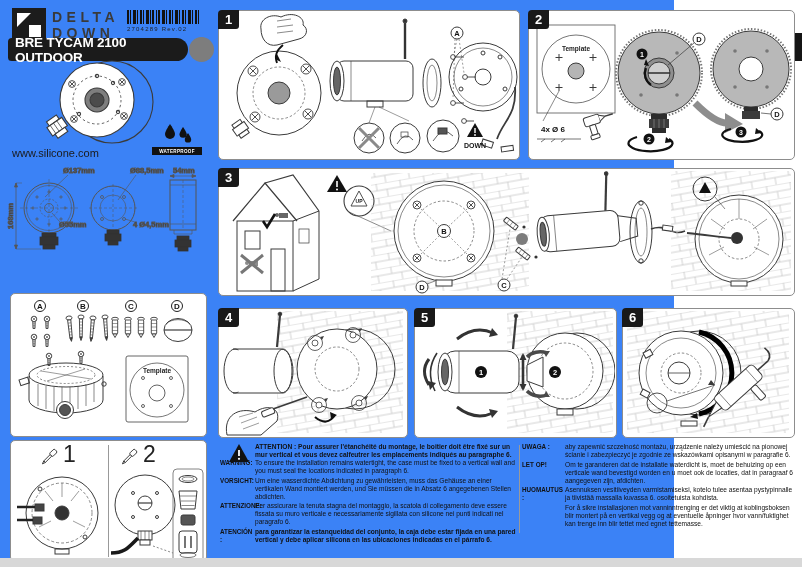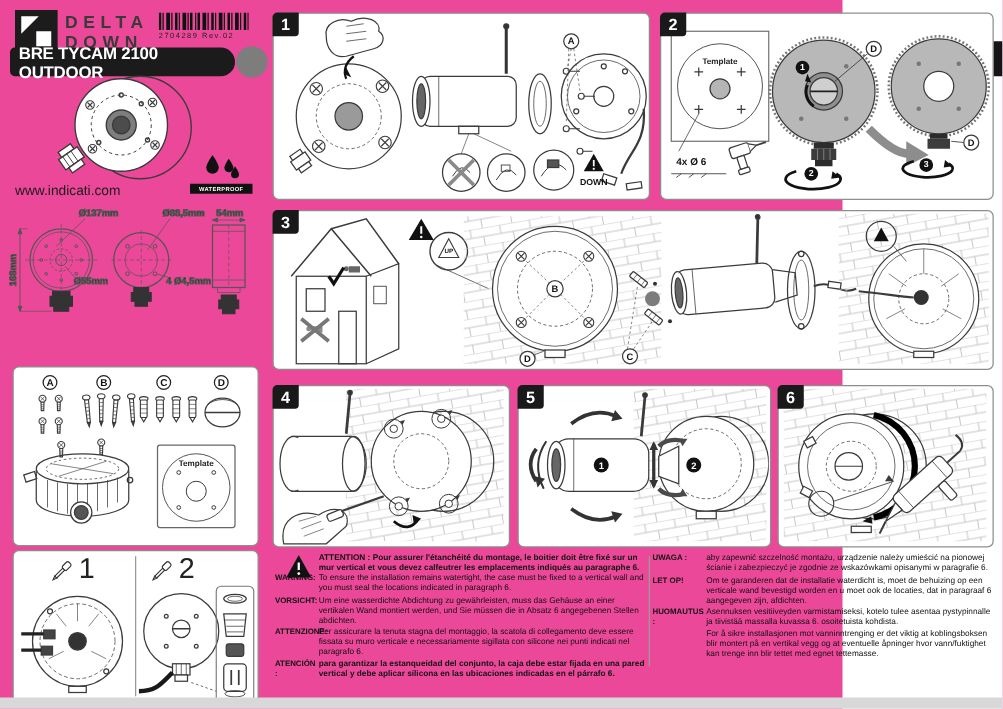--- a/index.html
+++ b/index.html
@@ -1,17 +1,17 @@
 <!DOCTYPE html>
 <html><head>
 <meta charset="utf-8">
 <style>
   *{margin:0;padding:0;box-sizing:border-box}
   html,body{width:802px;height:567px;background:#fff;font-family:"Liberation Sans",sans-serif;color:#111;overflow:hidden}
-  .page{position:relative;width:674px;height:567px;background:#ec4899}
+  .page{position:relative;width:674px;height:567px;background:#3b82f6}
   .abs{position:absolute}
   svg{display:block}
   svg text{font-family:"Liberation Sans",sans-serif}
 
   
   .logo-sq{left:12px;top:8px;width:34px;height:34px;background:#1c1c1c}
   .logo-txt{left:52px;top:9px;font-size:14px;font-weight:bold;letter-spacing:4.5px;line-height:16px;color:#3a3a3a}
   .barcode{left:127px;top:10px}
   .barcode-txt{left:127px;top:26px;font-size:6px;letter-spacing:1.2px;color:#222}
   .banner{left:8px;top:38px;width:180px;height:23px;background:#1b1b1b;border-radius:4px 12px 12px 4px;
@@ -117,21 +117,21 @@
         </g>
       <g transform="translate(22,69) rotate(-35)" fill="#fff">
         <rect x="-6" y="-8" width="12" height="5"></rect>
         <rect x="-9" y="-3" width="18" height="10"></rect>
         <path d="M-5 -3V7M-1 -3V7M3 -3V7" stroke-width=".7"></path>
         <rect x="-6" y="7" width="12" height="5"></rect>
       </g>
     </svg>
   </div>
 
-  <div class="abs website">www.indicati.com</div>
+  <div class="abs website">www.silicone.com</div>
 
   <div class="abs wp-badge">
     <svg width="50" height="22" viewBox="0 0 50 22" fill="#111">
       <path d="M18 1 C18 1 13 8 13 11 a5 5 0 0 0 10 0 C23 8 18 1 18 1 Z"></path>
       <path d="M31 4 C31 4 27.5 9 27.5 11.2 a3.6 3.6 0 0 0 7.2 0 C34.7 9 31 4 31 4 Z"></path>
       <path d="M25 11 C25 11 21.8 15.5 21.8 17.4 a3.2 3.2 0 0 0 6.4 0 C28.2 15.5 25 11 25 11 Z" transform="translate(11,-1)"></path>
     </svg>
     <div class="wp-bar">WATERPROOF</div>
   </div>
 

